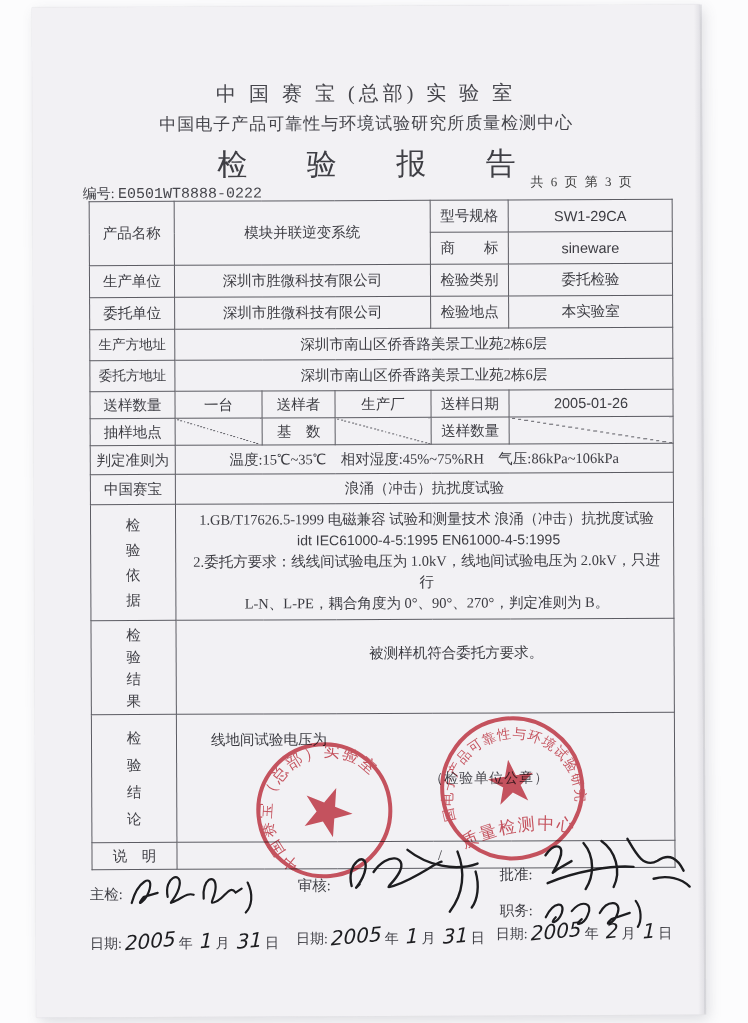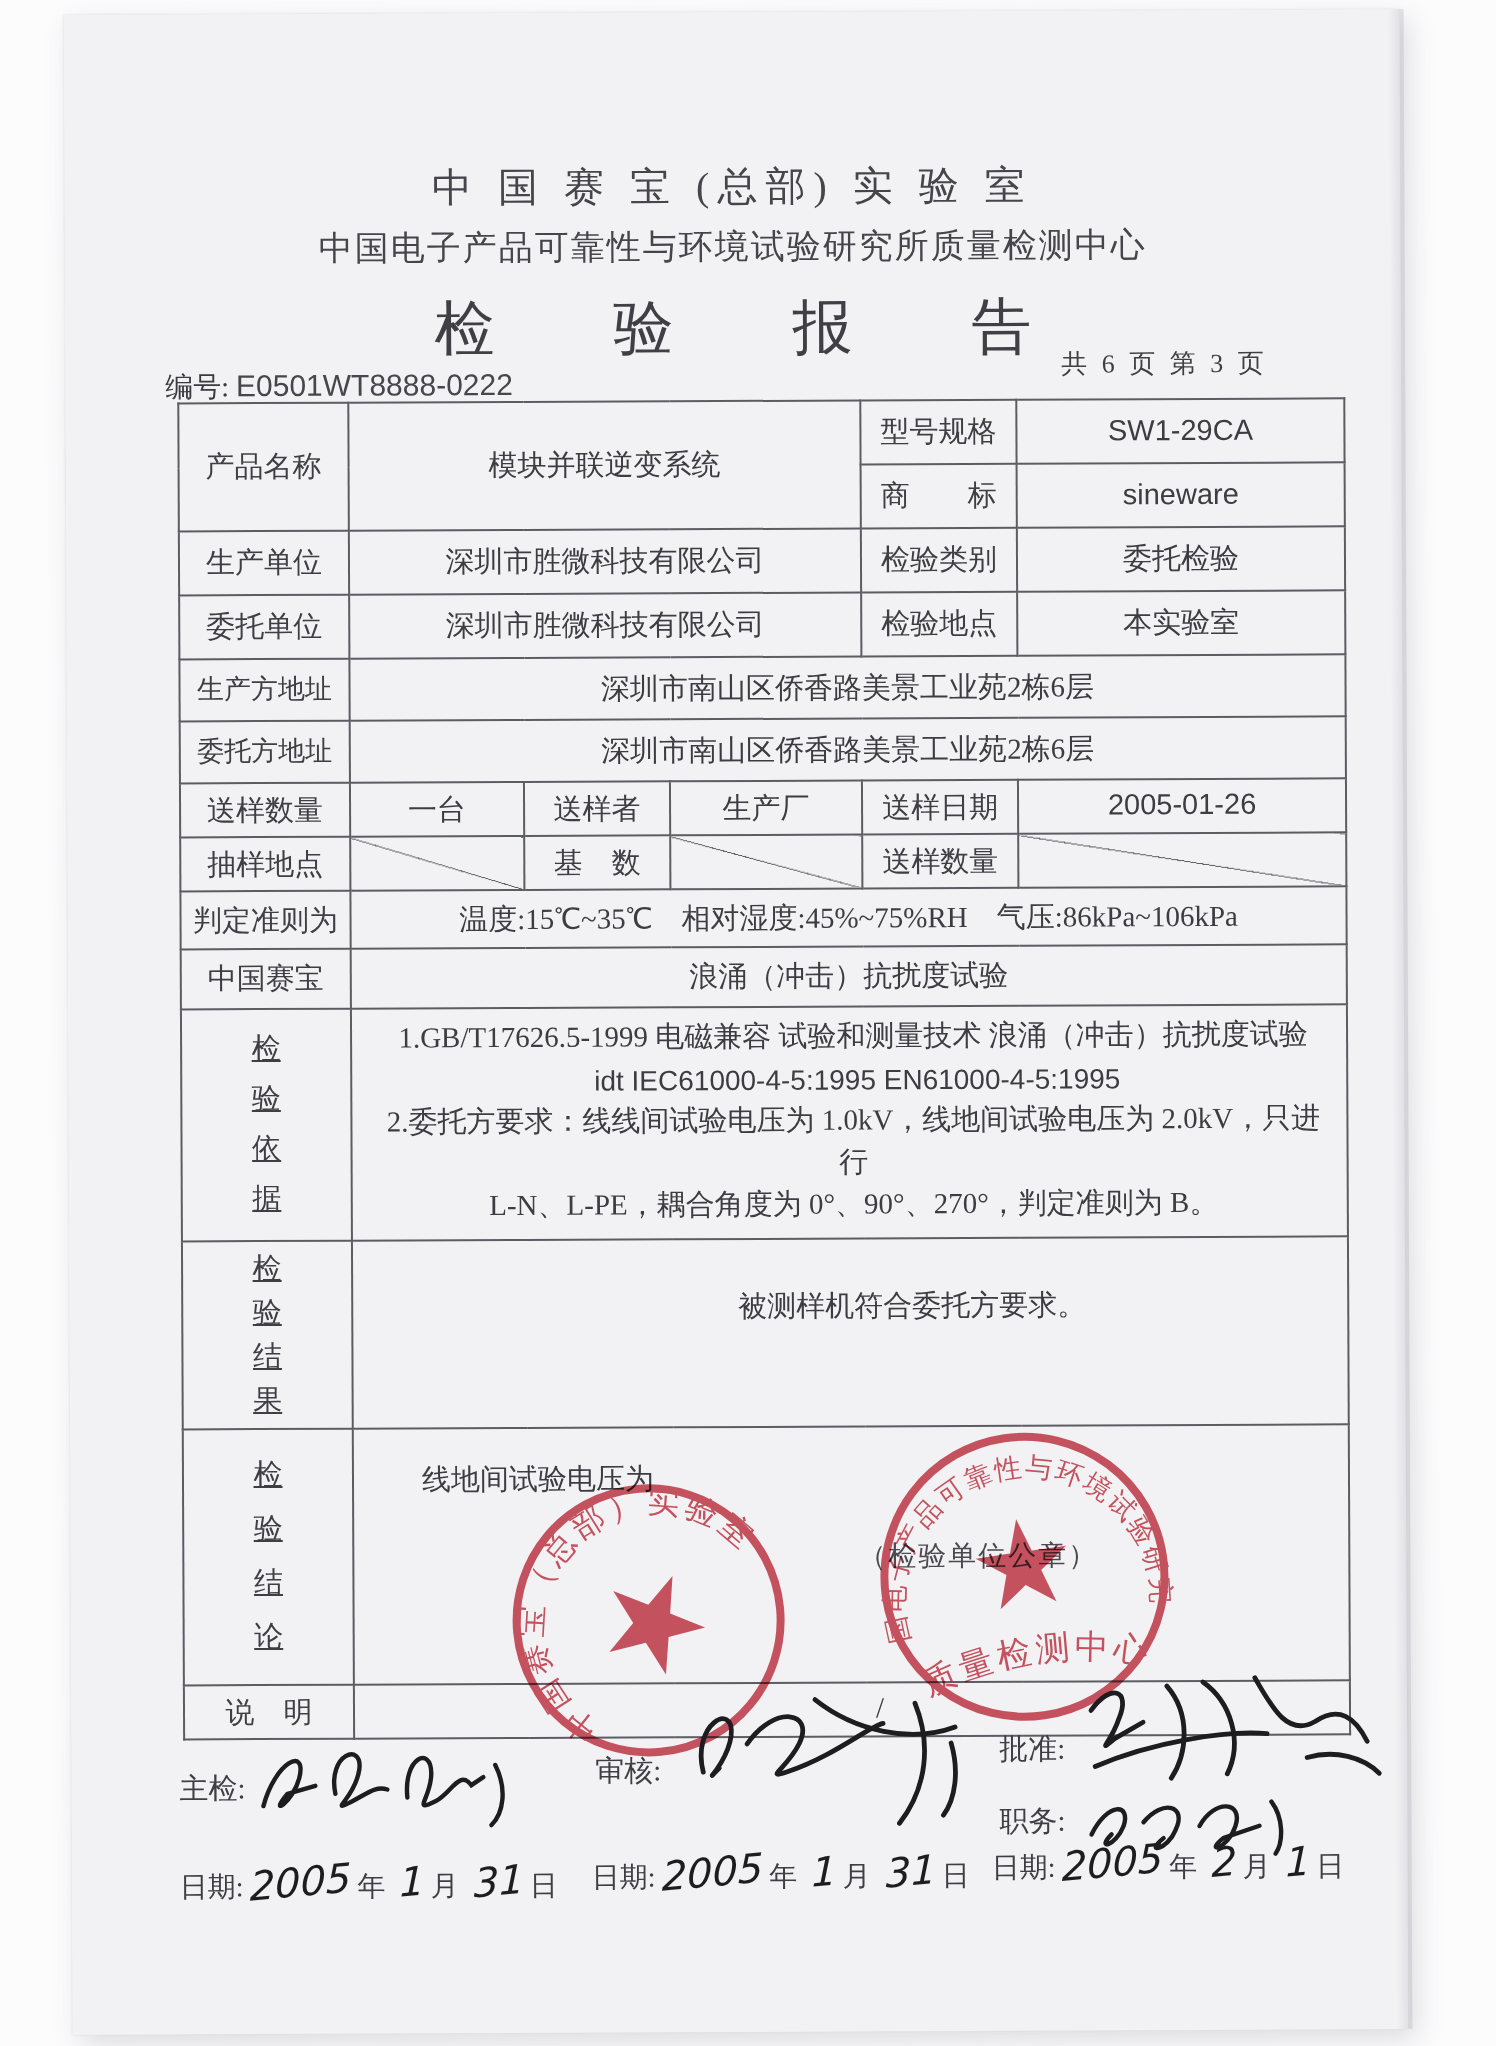--- a/index.html
+++ b/index.html
@@ -8,31 +8,31 @@
     box-shadow:0 0 1px #d8d7db, 4px 5px 14px rgba(80,80,95,.18);transform:rotate(-0.25deg);}
   .paper:after{content:"";position:absolute;right:-2px;top:0;bottom:0;width:8px;
     background:linear-gradient(to left,rgba(120,120,135,.18),rgba(120,120,135,0));}
   .abs{position:absolute;}
   .center{left:0;right:0;text-align:center;}
   .sans{font-family:"Liberation Sans",sans-serif;}
   .org1{top:74px;font-size:20px;letter-spacing:4px;color:#45454b;}
   .org2{top:106px;font-size:17px;letter-spacing:1px;color:#45454b;}
   .doc-title{top:138px;font-size:30px;letter-spacing:26px;text-indent:26px;color:#3f3f45;}
   .report-no{left:50px;top:178px;font-size:14px;}
-  .report-no .val{font-family:Liberation Sans, sans-serif;font-size:15px;color:#46464c;}
+  .report-no .val{font-family:Liberation Mono, monospace;font-size:15px;color:#46464c;}
   .pagination{left:498px;top:168px;font-size:13px;letter-spacing:2px;color:#404040;}
 
   table.main{position:absolute;left:56px;top:194px;border-collapse:collapse;table-layout:fixed;
     width:583px;font-size:14.5px;color:#3c3c42;}
   table.main td{border:1px solid #5c5c63;padding:0 2px;text-align:center;overflow:hidden;}
   table.main{border:1.5px solid #55555c;}
   td.lab{color:#3e3e44;}
   td.left{text-align:left;}
   td.vtop{vertical-align:top;}
-  .vstack{display:inline-block;width:17px;word-break:break-all;text-align:center;text-decoration:underline;}
+  .vstack{display:inline-block;width:17px;word-break:break-all;text-align:center;}
   .lh25{line-height:25px}.lh22{line-height:22px}.lh27{line-height:27px}
   .diag{background-image:linear-gradient(to top right,transparent 49.6%,#5c5c63 49.6%,#5c5c63 50.6%,transparent 50.6%);}
   .basis-cell{padding:5px 6px 5px 10px !important;line-height:21px;font-size:14.5px;}
   .basis-cell .sans{font-size:14px;}
   .result-cell{padding:24px 8px 0 70px !important;}
   .concl-cell{position:relative;}
   .concl-text{position:absolute;left:34px;top:16px;}
   .notes-cell{padding-left:30px !important;}
 
   .seal-note{left:394px;top:764px;font-size:14px;letter-spacing:1px;color:#4a4a50;z-index:3;}

